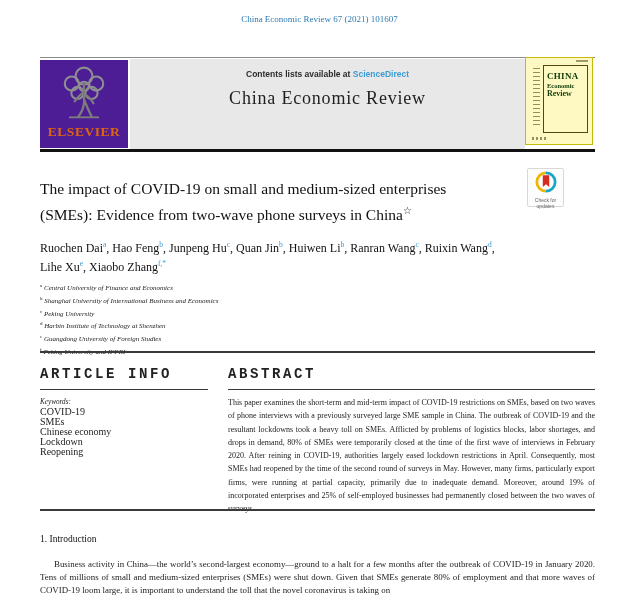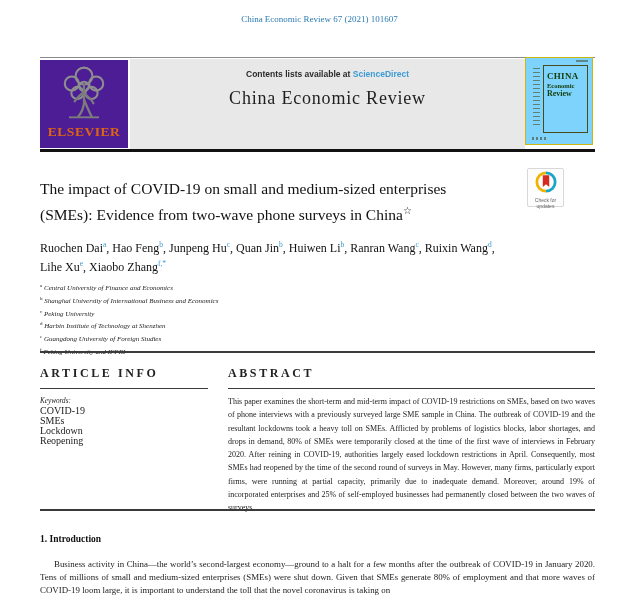--- a/index.html
+++ b/index.html
@@ -20,21 +20,21 @@
   .elsevier-tree { margin-top: 2px; }
   .elsevier-word { font-family: "Liberation Serif", serif; font-weight: bold; font-size: 13.5px;
                    color: #e0650f; letter-spacing: 0.5px; margin-top: -2px; }
 
   .graybox { position: absolute; left: 90px; top: 2px; width: 395px; height: 90px; background: #e8e8e8; text-align: center; }
   .contents-line { margin-top: 10px; font-family: "Liberation Sans", sans-serif; font-size: 8.5px; font-weight: bold; color: #2b2b2b; }
   .link-blue { color: #3d9bd4; font-weight: bold; text-decoration: none; cursor: pointer; }
   .journal-name { margin-top: 9px; font-size: 18px; color: #1f1f1f; letter-spacing: 0.8px; }
   .homepage-line { margin-top: 12px; font-family: "Liberation Sans", sans-serif; font-size: 8.5px; font-weight: bold; color: #2b2b2b; }
 
-  .cover { position: absolute; left: 485px; top: 0px; width: 68px; height: 88px; background: #7dd3fc;
+  .cover { position: absolute; left: 485px; top: 0px; width: 68px; height: 88px; background: #fef9c3;
            border: 1px solid #c9b90e; }
   .cover-marks { position: absolute; left: 7px; top: 10px; width: 7px; height: 60px;
                  background: repeating-linear-gradient(to bottom, rgba(60,60,20,.55) 0 1px, transparent 1px 4px); }
   .cover-corner { position: absolute; right: 4px; top: 2px; width: 12px; height: 2px; background: rgba(60,60,20,.5); }
   .cover-frame { position: absolute; left: 17px; top: 7px; width: 45px; height: 68px; border: 1px solid #4a4a18; padding-top: 5px; }
   .cover-t1 { font-size: 9px; font-weight: bold; color: #17400f; letter-spacing: 0.3px; padding-left: 3px; }
   .cover-t2 { font-size: 6.5px; font-weight: bold; color: #17400f; padding-left: 3px; margin-top: 1px; }
   .cover-t3 { font-size: 8px; font-weight: bold; color: #17400f; padding-left: 3px; }
   .cover-foot { position: absolute; left: 6px; bottom: 4px; width: 16px; height: 3px;
                 background: repeating-linear-gradient(to right, rgba(60,60,20,.55) 0 2px, transparent 2px 4px); }
@@ -53,32 +53,32 @@
   .author sup { color: #3d9bd4; font-size: 7.5px; }
 
   .affiliations { position: absolute; left: 40px; top: 281px; font-size: 7px; font-style: italic; color: #222; line-height: 10.5px; }
   .affiliations sup { font-size: 5px; font-style: normal; }
 
   
   .rule-full { position: absolute; left: 40px; width: 555px; height: 2px; background: #3a3a3a; }
   .rule-top { top: 351px; }
   .rule-bottom { top: 509px; }
 
-  .col-head { font-size: 12px; font-weight: bold; letter-spacing: 2.6px; color: #222; }
+  .col-head { font-size: 14px; font-weight: bold; letter-spacing: 2.6px; color: #222; font-family: Liberation Mono, monospace; }
   .info-col { position: absolute; left: 40px; top: 366px; width: 168px; }
   .info-rule { margin-top: 7px; width: 168px; height: 1px; background: #3a3a3a; }
   .keywords-label { margin-top: 7px; font-size: 7.2px; font-style: italic; color: #222; line-height: 10px; }
   .keyword { font-size: 10px; color: #222; line-height: 10px; }
 
   .abs-col { position: absolute; left: 228px; top: 366px; width: 367px; }
   .abs-rule { margin-top: 7px; width: 367px; height: 1px; background: #3a3a3a; }
   .abs-text { margin-top: 6px; font-size: 8px; line-height: 13.3px; text-align: justify; color: #1c1c1c; }
 
   
-  .intro-head { position: absolute; left: 40px; top: 534px; font-size: 9.5px; font-weight: bold; color: #111; }
+  .intro-head { position: absolute; left: 40px; top: 534px; font-size: 9.5px; font-weight: normal; color: #111; }
   .intro-text { position: absolute; left: 40px; top: 558px; width: 555px; font-size: 8.9px; line-height: 13.2px;
                 text-align: justify; color: #1c1c1c; }
   .intro-text p { text-indent: 14px; }
 </style>
 </head>
 <body>
 
 <div class="page">
 
   <div class="citation">China Economic Review 67 (2021) 101607</div>
@@ -159,20 +159,21 @@
   </div>
 
   <div class="rule-full rule-top"></div>
 
   <div class="info-col">
     <div class="col-head">ARTICLE INFO</div>
     <div class="info-rule"></div>
     <div class="keywords-label">Keywords:</div>
     <div class="keyword">COVID-19</div>
     <div class="keyword">SMEs</div>
+    <div class="keyword">Chinese economy</div>
     <div class="keyword">Lockdown</div>
     <div class="keyword">Reopening</div>
   </div>
 
   <div class="abs-col">
     <div class="col-head">ABSTRACT</div>
     <div class="abs-rule"></div>
     <div class="abs-text">This paper examines the short-term and mid-term impact of COVID-19 restrictions on SMEs, based on two waves of phone interviews with a previously surveyed large SME sample in China. The outbreak of COVID-19 and the resultant lockdowns took a heavy toll on SMEs. Afflicted by problems of logistics blocks, labor shortages, and drops in demand, 80% of SMEs were temporarily closed at the time of the first wave of interviews in February 2020. After reining in COVID-19, authorities largely eased lockdown restrictions in April. Consequently, most SMEs had reopened by the time of the second round of surveys in May. However, many firms, particularly export firms, were running at partial capacity, primarily due to inadequate demand. Moreover, around 19% of incorporated enterprises and 25% of self-employed businesses had permanently closed between the two waves of surveys.</div>
   </div>
 

